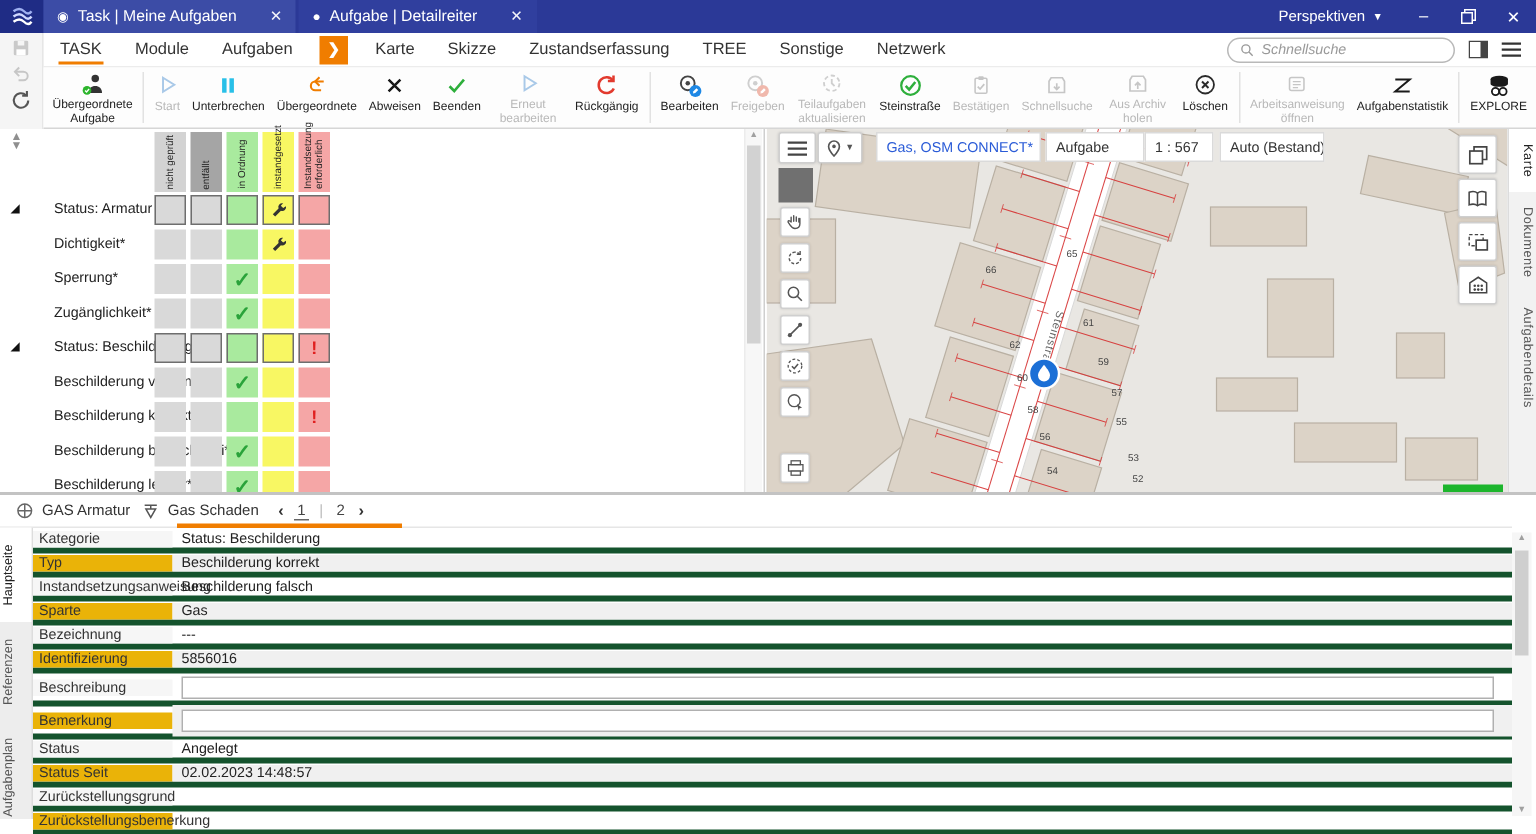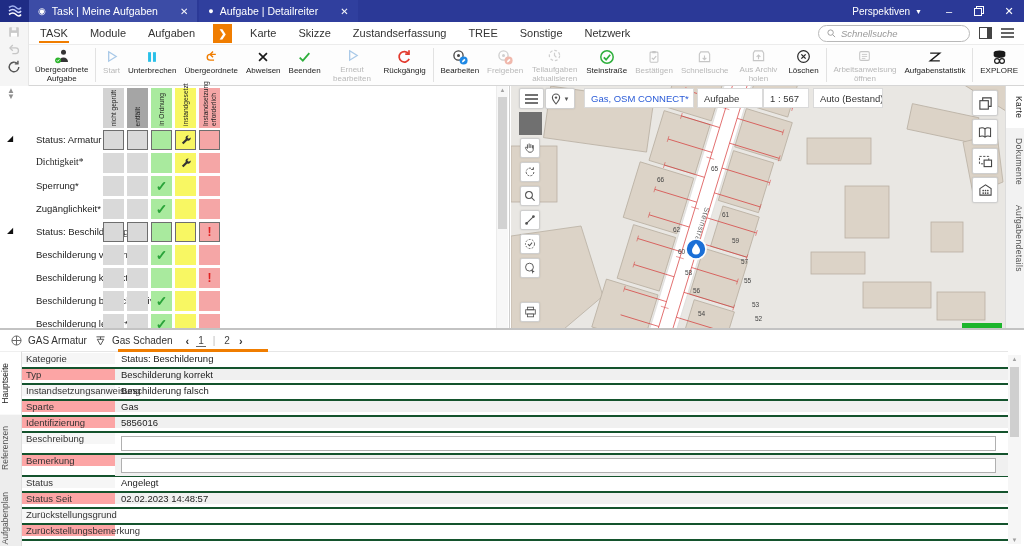--- a/index.html
+++ b/index.html
@@ -76,25 +76,25 @@
   .bpage{display:flex;align-items:center;gap:7px;margin-left:6px}
   .chev{font-weight:bold;font-size:11px;color:#333}
   .pg{font-size:10px;color:#444;padding:0 2px}
   .pg.current{border-bottom:1px solid #666}
   .pgsep{color:#bbb}
   .tabunderline{position:absolute;left:118px;top:19px;width:150px;height:3px;background:#f07d00}
   .side-tabs{position:absolute;left:0;top:22px;width:22px;height:194px;background:#ededed;border-right:1px solid #ddd;display:flex;flex-direction:column}
   .stab{writing-mode:vertical-rl;transform:rotate(180deg);font-size:8.5px;color:#555;padding:11px 0;width:100%;text-align:center}
   .stab.active{background:#fff;color:#222}
   #prop-grid{position:absolute;left:22px;top:23px;width:986px}
-  .prow{display:flex;align-items:flex-start;border-bottom:2px solid #14532d;height:16px}
+  .prow{display:flex;align-items:center;border-bottom:4px solid #14532d;height:16px}
   .prow.inputrow{height:22px}
   .prow .plabel{width:93px;padding:0 4px;font-size:9.5px;color:#333;display:flex;align-items:center;background:#f6f6f6}
   .prow .pvalue{flex:1;padding:0 6px;font-size:9.5px;color:#222;display:flex;align-items:center}
-  .prow.even .plabel{background:#fca5a5}
+  .prow.even .plabel{background:#eab308}
   .prow.even .pvalue{background:#f0f0f0}
   .prow input{flex:1;height:15px;border:1px solid #b0b0b0;margin:3px 6px 3px 0;font-size:9.5px;padding:0 4px;font-family:"Liberation Sans",sans-serif}
   .bscroll{position:absolute;left:1008px;top:25px;width:13px;height:189px;background:#f6f6f6}
   .bscroll .arr{position:absolute;left:0;width:13px;text-align:center;font-size:6px;color:#a0a0a0}
   .bscroll .thumb{position:absolute;left:2px;width:9px;background:#cfcfcf}
 </style>
 </head>
 <body>
 
 <div id="app">
@@ -393,21 +393,21 @@
             <div class="mcell" style="background: rgb(248, 247, 99);">
               <span>
                 <svg width="12" height="12" viewBox="0 0 16 16">
                   <path d="M14.2 4.6a3.4 3.4 0 0 1-4.5 4.1L4.6 13.8 2.5 11.7l5.1-5.1a3.4 3.4 0 0 1 4.1-4.5L9.6 4.2l2.1 2.1 2.5-1.7z" fill="#333"></path>
                 </svg>
               </span>
             </div>
             <div class="mcell" style="background: rgb(245, 166, 166);"></div>
           </div>
         </div>
-        <div class="mrow" style="top: 67px; font-family: Liberation Serif, serif;">
+        <div class="mrow" style="top: 67px;">
           <span class="rlabel">Dichtigkeit*</span>
           <div class="cells">
             <div class="mcell" style="background: rgb(217, 217, 217);"></div>
             <div class="mcell" style="background: rgb(217, 217, 217);"></div>
             <div class="mcell" style="background: rgb(169, 234, 158);"></div>
             <div class="mcell" style="background: rgb(248, 247, 99);">
               <span>
                 <svg width="12" height="12" viewBox="0 0 16 16">
                   <path d="M14.2 4.6a3.4 3.4 0 0 1-4.5 4.1L4.6 13.8 2.5 11.7l5.1-5.1a3.4 3.4 0 0 1 4.1-4.5L9.6 4.2l2.1 2.1 2.5-1.7z" fill="#333"></path>
                 </svg>
@@ -715,20 +715,24 @@
           <div class="pvalue">Beschilderung korrekt</div>
         </div>
         <div class="prow odd">
           <div class="plabel">Instandsetzungsanweisung</div>
           <div class="pvalue">Beschilderung falsch</div>
         </div>
         <div class="prow even">
           <div class="plabel">Sparte</div>
           <div class="pvalue">Gas</div>
         </div>
+        <div class="prow odd">
+          <div class="plabel">Bezeichnung</div>
+          <div class="pvalue">---</div>
+        </div>
         <div class="prow even">
           <div class="plabel">Identifizierung</div>
           <div class="pvalue">5856016</div>
         </div>
         <div class="prow odd inputrow">
           <div class="plabel">Beschreibung</div>
           <div class="pvalue">
             <input style="">
           </div>
         </div>

